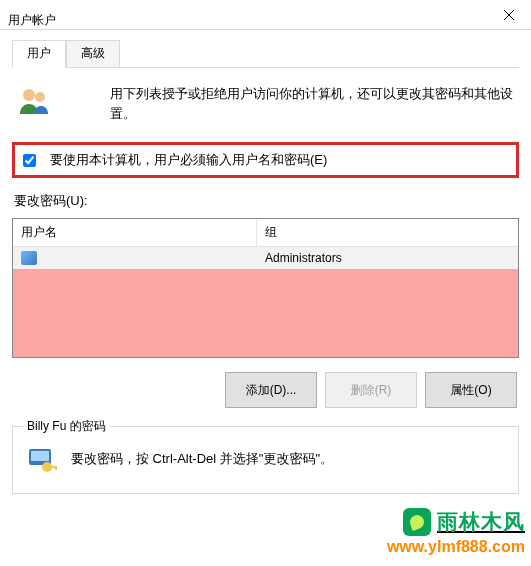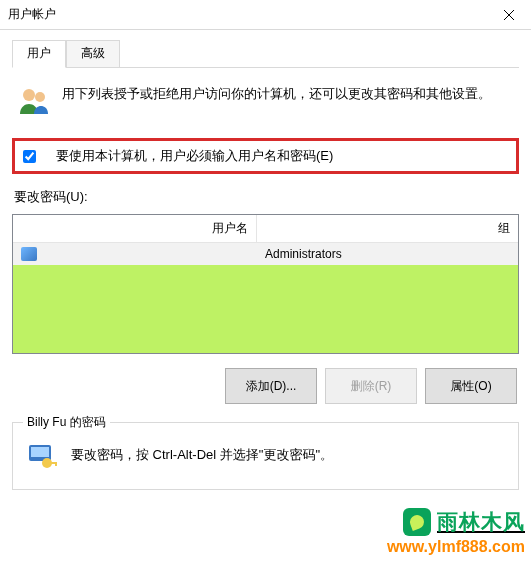--- a/index.html
+++ b/index.html
@@ -1,40 +1,40 @@
 <!DOCTYPE html>
 <html><head>
 <meta charset="utf-8">
 <style>
 * { margin: 0; padding: 0; box-sizing: border-box; font-family: "Microsoft YaHei", "Segoe UI", sans-serif; }
 body { width: 531px; height: 566px; background: #fff; font-size: 12px; }
 
-.titlebar { height: 30px; background: #fff; border-bottom: 1px solid #d9d9d9; display: flex; align-items: center; justify-content: space-between; padding-left: 8px; }
+.titlebar { height: 30px; background: #fff; border-bottom: 1px solid #d9d9d9; display: flex; align-items: flex-end; justify-content: space-between; padding-left: 8px; }
 .titlebar-text { font-size: 12px; color: #000; }
 .titlebar-close { width: 45px; height: 29px; display: flex; align-items: center; justify-content: center; cursor: pointer; }
 .titlebar-close svg { width: 10px; height: 10px; }
 
 .dialog-body { padding: 10px 12px 12px 12px; height: calc(100% - 30px); display: flex; flex-direction: column; gap: 8px; }
 
 .tabs { display: flex; border-bottom: 1px solid #d9d9d9; margin-bottom: 2px; }
 .tab { padding: 4px 14px 5px; border: 1px solid #d9d9d9; border-bottom: none; background: #fff; position: relative; font-size: 12px; cursor: pointer; }
 .tab.active { background: #fff; border-bottom: 1px solid #fff; margin-bottom: -1px; }
 .tab.inactive { background: #f5f5f5; }
 
 .intro { display: flex; gap: 10px; padding: 6px 4px 10px 4px; align-items: flex-start; }
 .intro-icon { width: 36px; height: 36px; flex-shrink: 0; position: relative; }
-.intro-text { font-size: 13px; line-height: 1.55; color: #000; }
+.intro-text { font-size: 13px; line-height: 1.55; color: #000; margin-left: 48px; }
 
-.highlight-row { border: 3px solid #d72b2b; padding: 6px 8px; display: flex; align-items: center; gap: 20px; }
+.highlight-row { border: 3px solid #d72b2b; padding: 6px 8px; display: flex; align-items: center; gap: 14px; }
 .highlight-row input[type=checkbox] { width: 13px; height: 13px; }
 .highlight-row label { font-size: 13px; }
 
 .section-label { font-size: 13px; padding-top: 6px; padding-left: 2px; }
 
-.listview { border: 1px solid #828790; height: 140px; background: #bef264; text-align: right; }
+.listview { border: 1px solid #828790; height: 140px; background: #fca5a5; }
 .lv-header { display: flex; background: #fff; border-bottom: 1px solid #e5e5e5; }
 .lv-header-cell { padding: 5px 8px; font-size: 12px; border-right: 1px solid #e5e5e5; }
 .lv-header-cell.col-name { width: 244px; }
 .lv-header-cell.col-group { flex: 1; border-right: none; }
 .lv-row { display: flex; background: #f2f2f2; align-items: center; height: 22px; }
 .lv-cell { padding: 2px 8px; font-size: 12px; display: flex; align-items: center; gap: 6px; }
 .lv-cell.col-name { width: 244px; }
 .lv-cell.col-group { flex: 1; }
 .user-icon { width: 16px; height: 14px; background: linear-gradient(135deg,#6fb6ff,#3a78c4); border-radius: 2px; }
 .blurred { filter: blur(4px); color: #555; }

